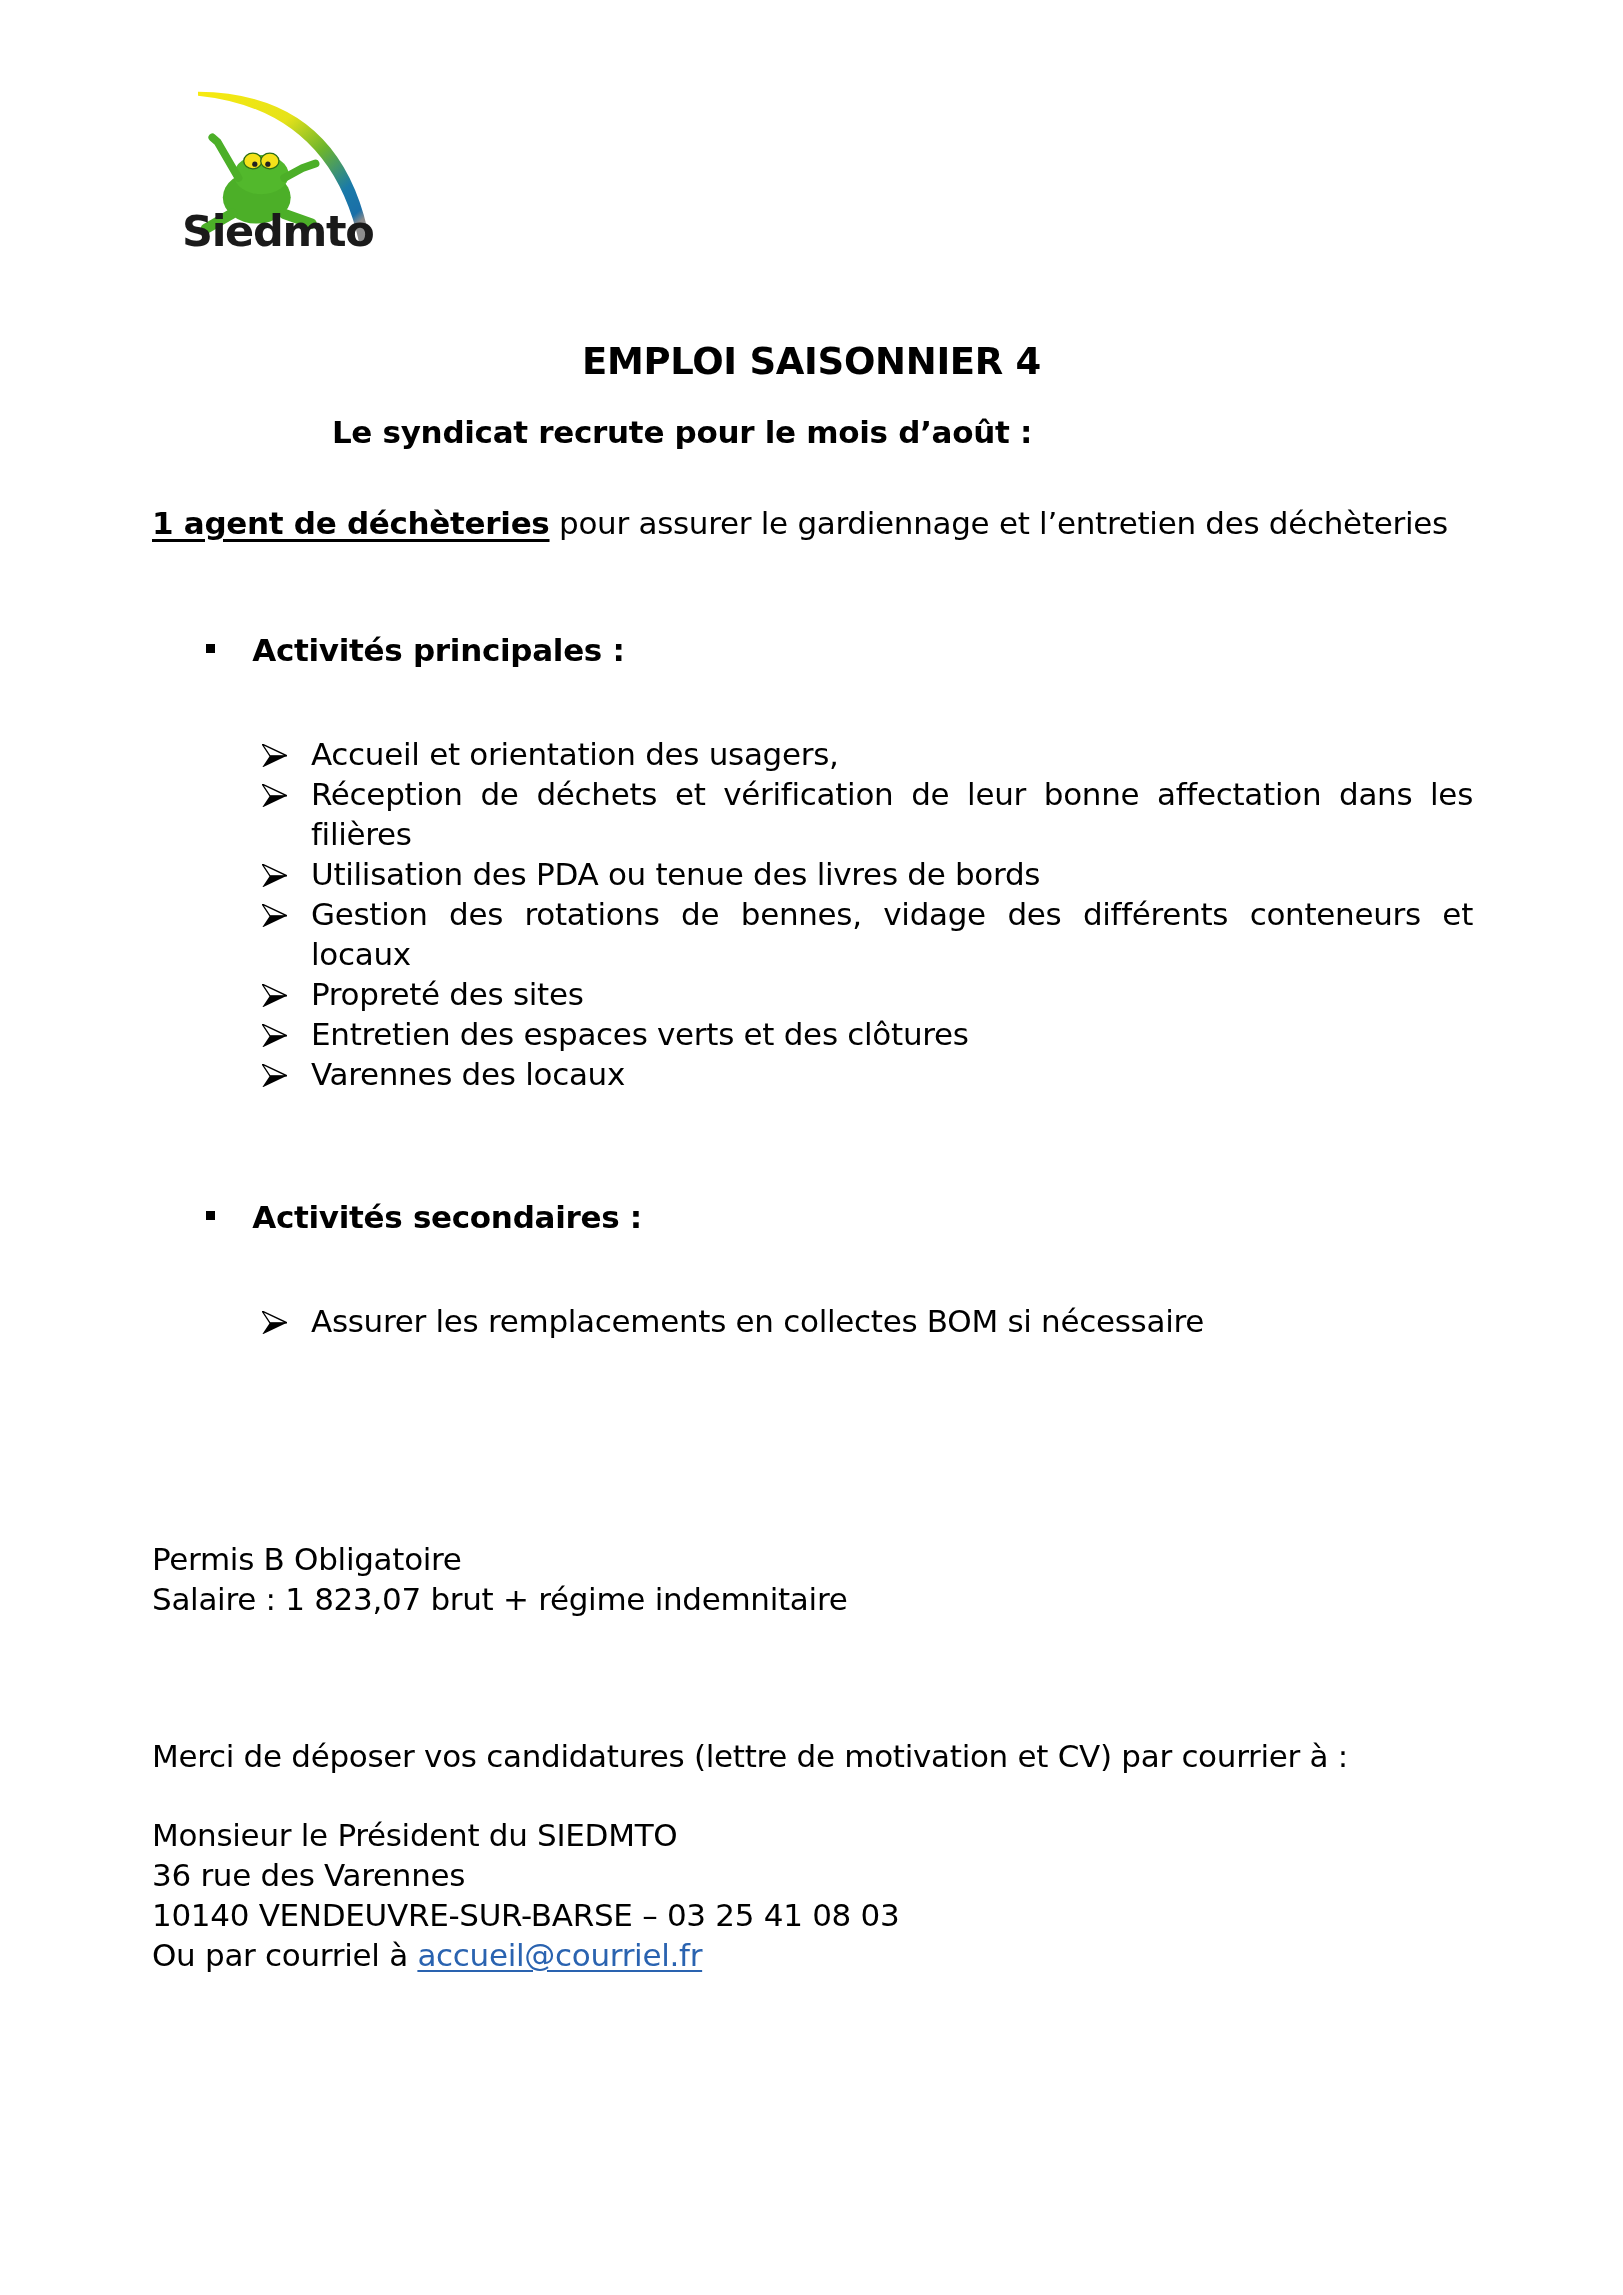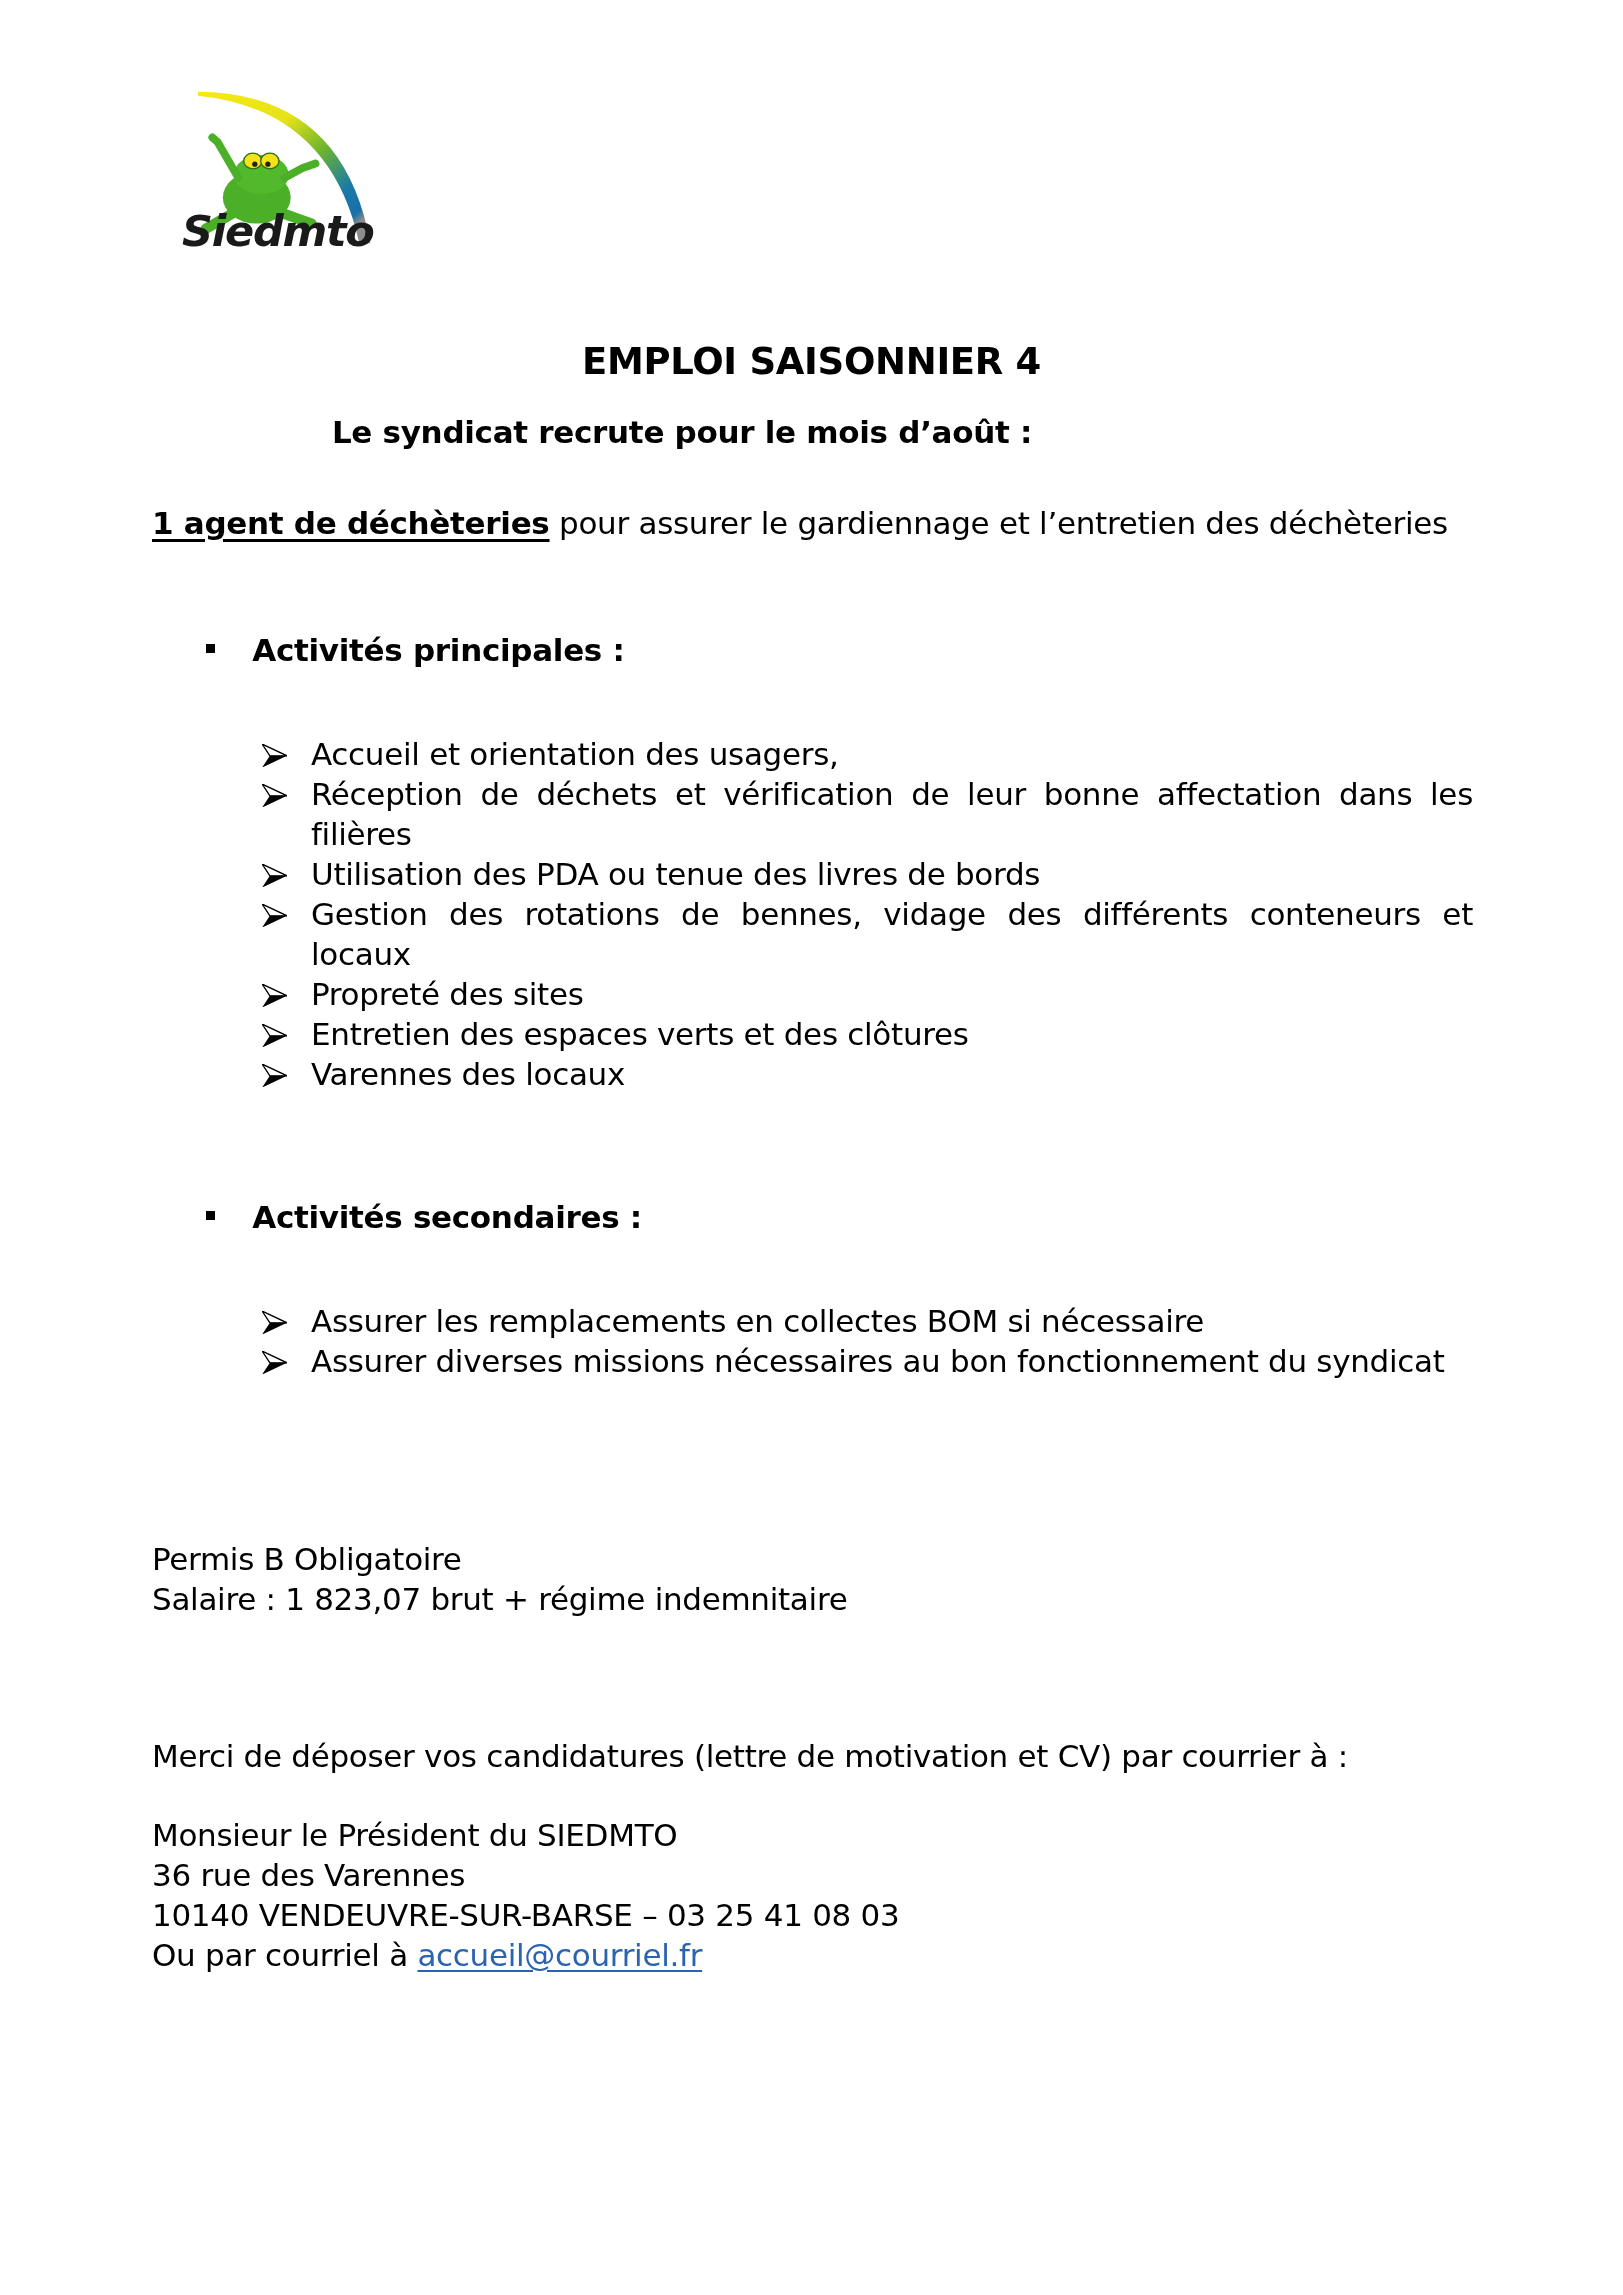--- a/index.html
+++ b/index.html
@@ -1,19 +1,19 @@
 <!DOCTYPE html>
 <html style="font-size:10.5px"><head>
 <meta charset="utf-8">
 <style>
   html, body { margin: 0; padding: 0; background: #ffffff; }
   body { width: 1623px; height: 2295px; position: relative; overflow: hidden;
          font-family: "DejaVu Sans", sans-serif; color: #000; }
   .abs { position: absolute; }
-  .logo { left: 160px; top: 80px; width: 219px; height: 173px; font-style: italic; }
+  .logo { left: 160px; top: 80px; width: 219px; height: 173px; }
   .logo-word { position: absolute; left: 22px; top: 130px; font-family: "DejaVu Sans", sans-serif;
                font-weight: bold; font-size: 43px; color: #1a1a1a; letter-spacing: -1.3px; line-height: 1; }
   .title { left: 0; width: 1623px; top: 339px; text-align: center; font-weight: bold; font-size: 37px; line-height: 46px; letter-spacing: -0.3px; }
   .subtitle { left: 0; width: 1364px; top: 412px; text-align: center; font-weight: bold; font-size: 31px; line-height: 41px; letter-spacing: -0.3px; }
   .para { font-size: 31px; line-height: 40px; letter-spacing: -0.3px; white-space: nowrap; }
   .bold-u { font-weight: bold; text-decoration: underline; text-decoration-thickness: 3.3px; text-underline-offset: 5.2px; }
   .section { left: 206px; font-weight: bold; font-size: 31px; line-height: 40px; letter-spacing: -0.3px; }
   .sq { display: inline-block; width: 9.2px; height: 9.2px; background: #000; vertical-align: middle; margin-right: 37px; position: relative; top: -3.9px; }
   .list { left: 262px; width: 1211px; font-size: 31px; line-height: 40px; letter-spacing: -0.3px; }
   .li { position: relative; padding-left: 49px; text-align: justify; text-align-last: left; }
@@ -122,27 +122,20 @@
 </div>
 
 <div class="abs list" style="top:1301px;">
   <div class="li">
     <svg class="arrow" viewBox="0 0 38 36">
         <path d="M0 0 L38 18 L0 36 L12 18 Z" fill="#000"></path>
         <path d="M0 0 L38 18 L12 18 Z" fill="#fff" stroke="#000" stroke-width="2"></path>
       </svg>
     <span>Assurer les remplacements en collectes BOM si nécessaire</span>
   </div>
-  <div class="li">
-    <svg class="arrow" viewBox="0 0 38 36">
-        <path d="M0 0 L38 18 L0 36 L12 18 Z" fill="#000"></path>
-        <path d="M0 0 L38 18 L12 18 Z" fill="#fff" stroke="#000" stroke-width="2"></path>
-      </svg>
-    <span>Assurer diverses missions nécessaires au bon fonctionnement du syndicat</span>
-  </div>
 </div>
 
 <div class="abs para" style="left:152px; top:1539px;">Permis B Obligatoire</div>
 <div class="abs para" style="left:152px; top:1579px;">Salaire : 1 823,07 brut + régime indemnitaire</div>
 
 <div class="abs para" style="left:152px; top:1736px;">Merci de déposer vos candidatures (lettre de motivation et CV) par courrier à :</div>
 <div class="abs para" style="left:152px; top:1815px;">Monsieur le Président du SIEDMTO</div>
 <div class="abs para" style="left:152px; top:1855px;">36 rue des Varennes</div>
 <div class="abs para" style="left:152px; top:1895px;">10140 VENDEUVRE-SUR-BARSE – 03 25 41 08 03</div>
 <div class="abs para" style="left:152px; top:1935px;">

